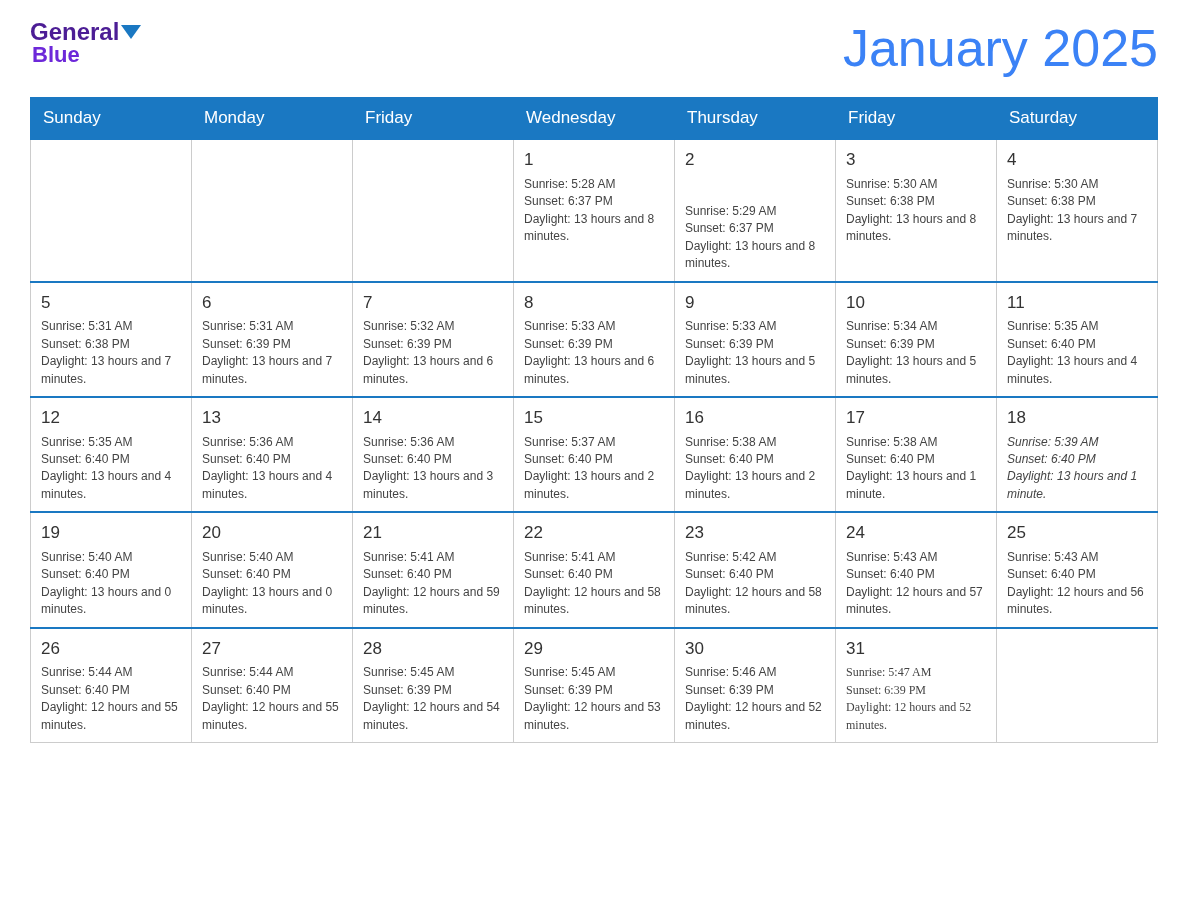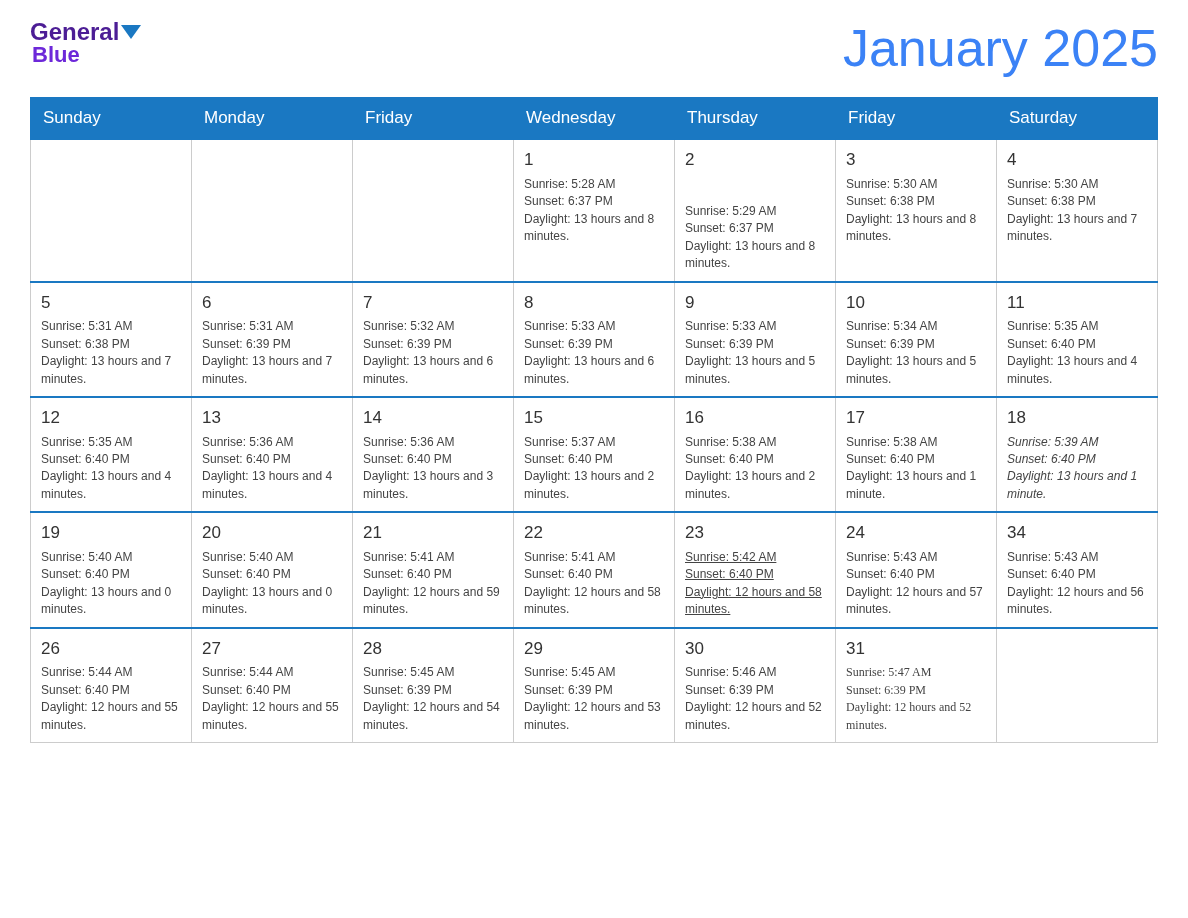--- a/index.html
+++ b/index.html
@@ -274,32 +274,32 @@
 Daylight: 12 hours and 59 minutes.</div>
         </td>
         <td>
           <span class="day-number">22</span>
           <div class="day-info" style="white-space: pre-line;">Sunrise: 5:41 AM
 Sunset: 6:40 PM
 Daylight: 12 hours and 58 minutes.</div>
         </td>
         <td>
           <span class="day-number">23</span>
-          <div class="day-info" style="white-space: pre-line; text-decoration: underline;">Sunrise: 5:42 AM
+          <div class="day-info" style="white-space: pre-line;">Sunrise: 5:42 AM
 Sunset: 6:40 PM
 Daylight: 12 hours and 58 minutes.</div>
         </td>
         <td>
           <span class="day-number">24</span>
           <div class="day-info" style="white-space: pre-line;">Sunrise: 5:43 AM
 Sunset: 6:40 PM
 Daylight: 12 hours and 57 minutes.</div>
         </td>
         <td>
-          <span class="day-number">34</span>
+          <span class="day-number">25</span>
           <div class="day-info" style="white-space: pre-line;">Sunrise: 5:43 AM
 Sunset: 6:40 PM
 Daylight: 12 hours and 56 minutes.</div>
         </td>
       </tr>
       <tr>
         <td>
           <span class="day-number">26</span>
           <div class="day-info" style="white-space: pre-line;">Sunrise: 5:44 AM
 Sunset: 6:40 PM

